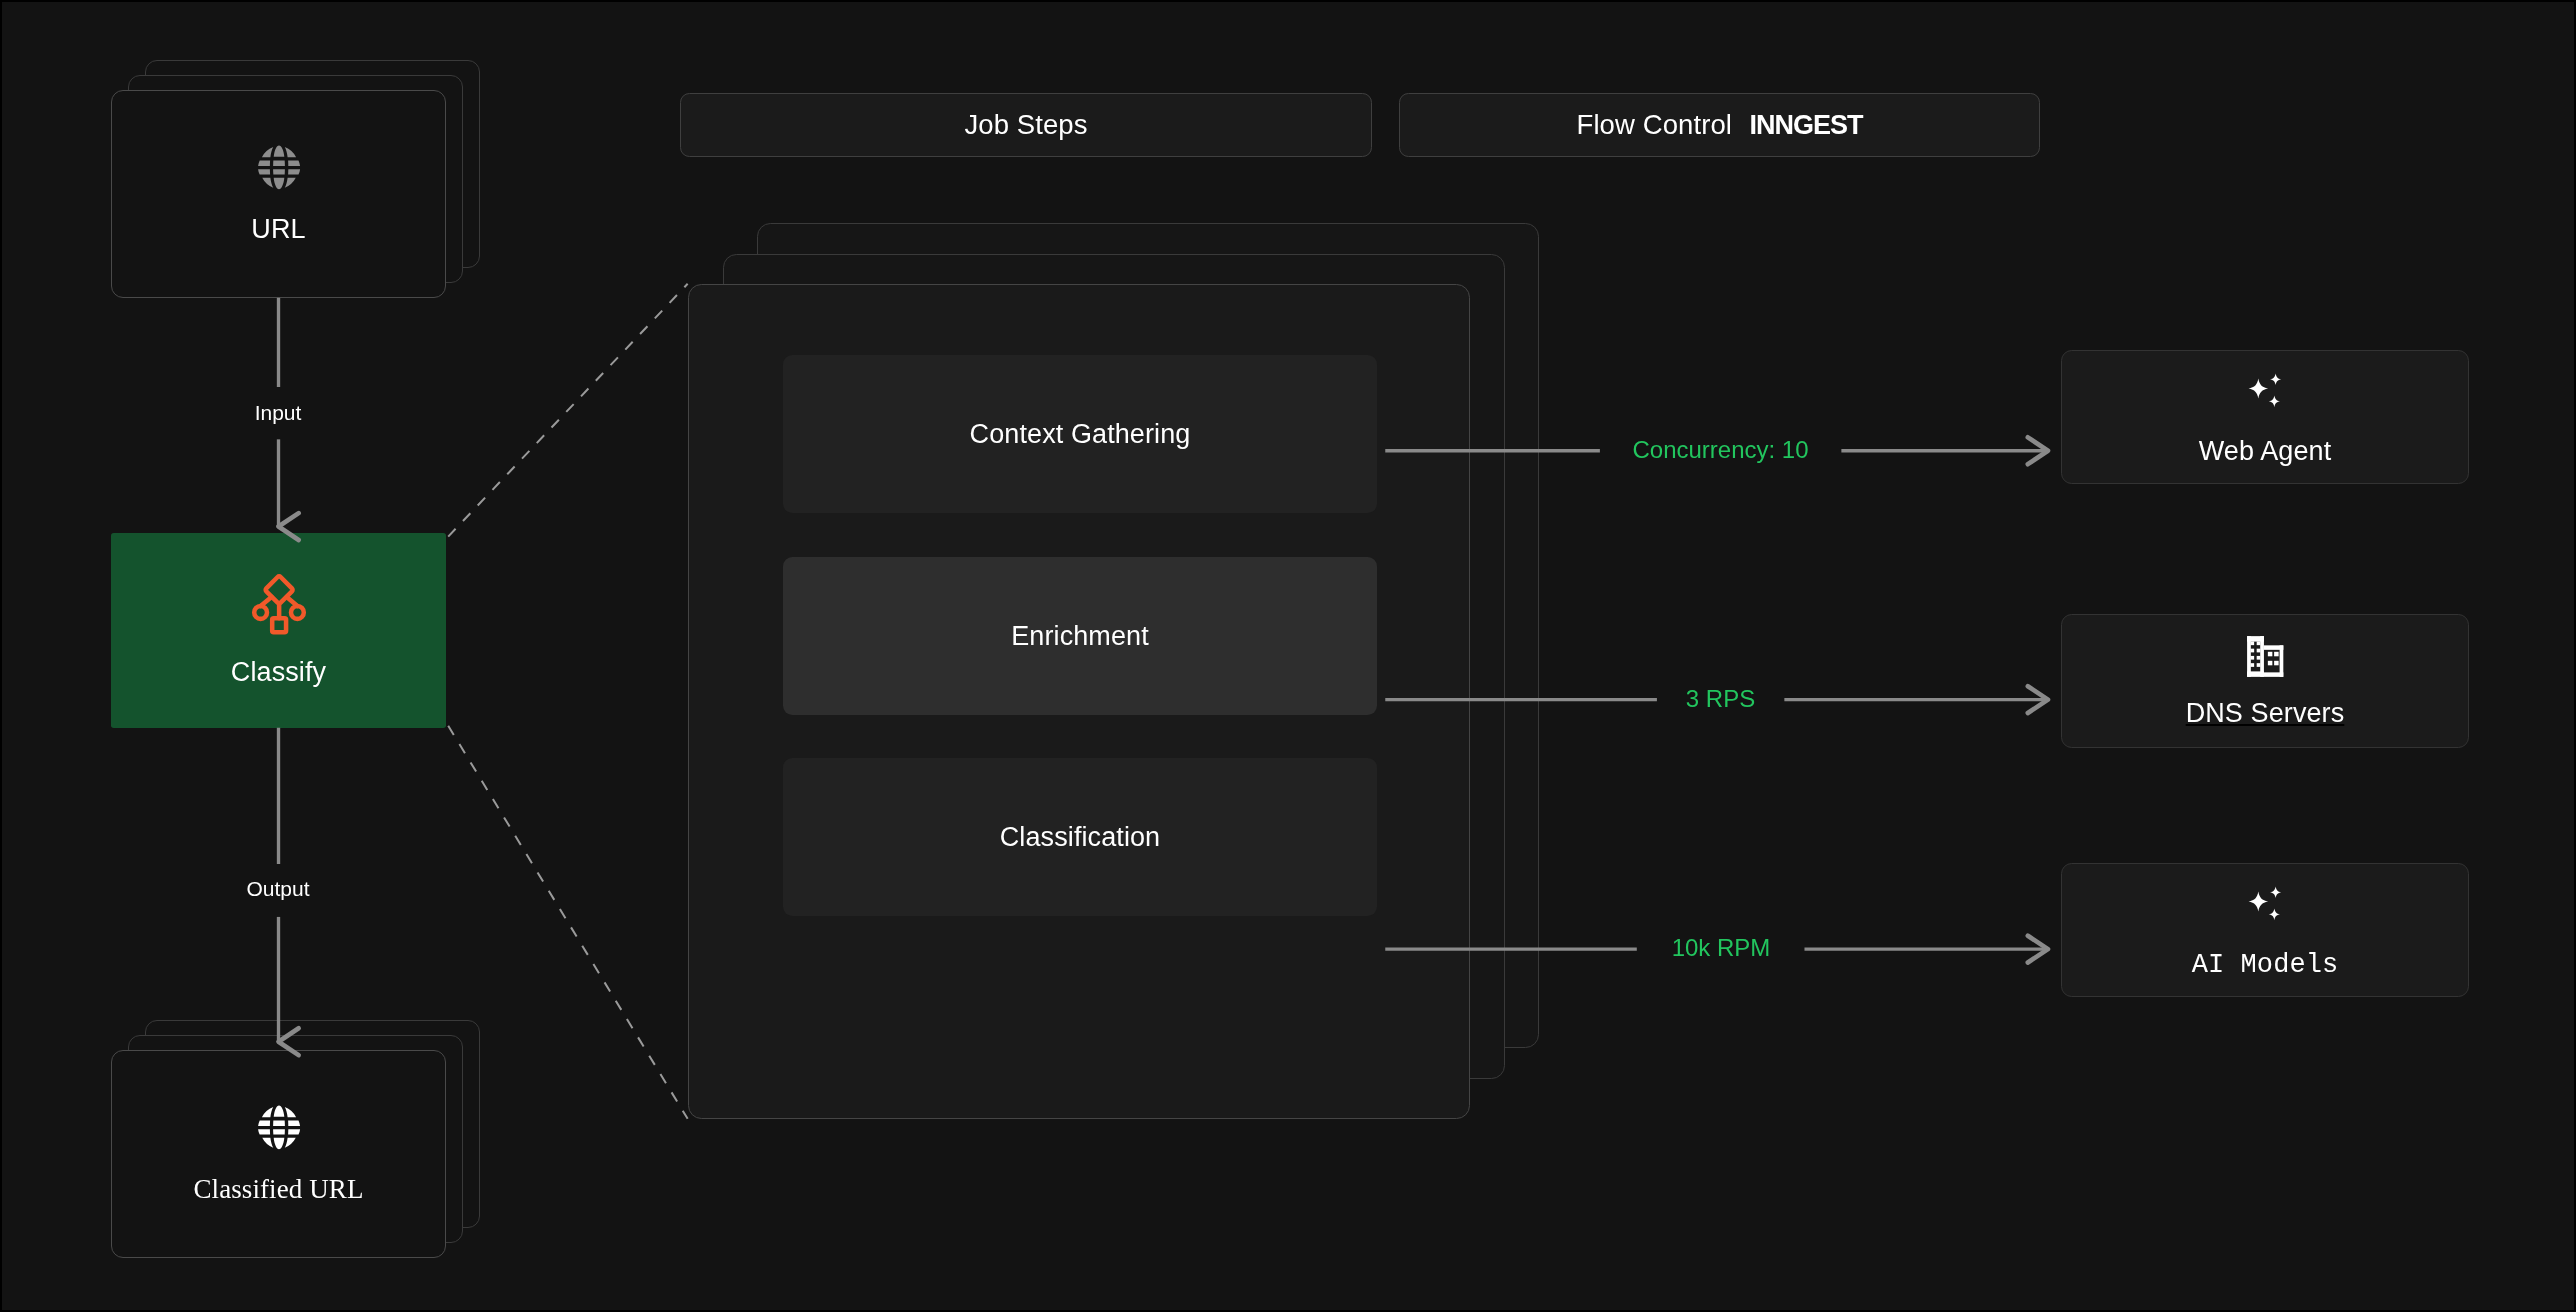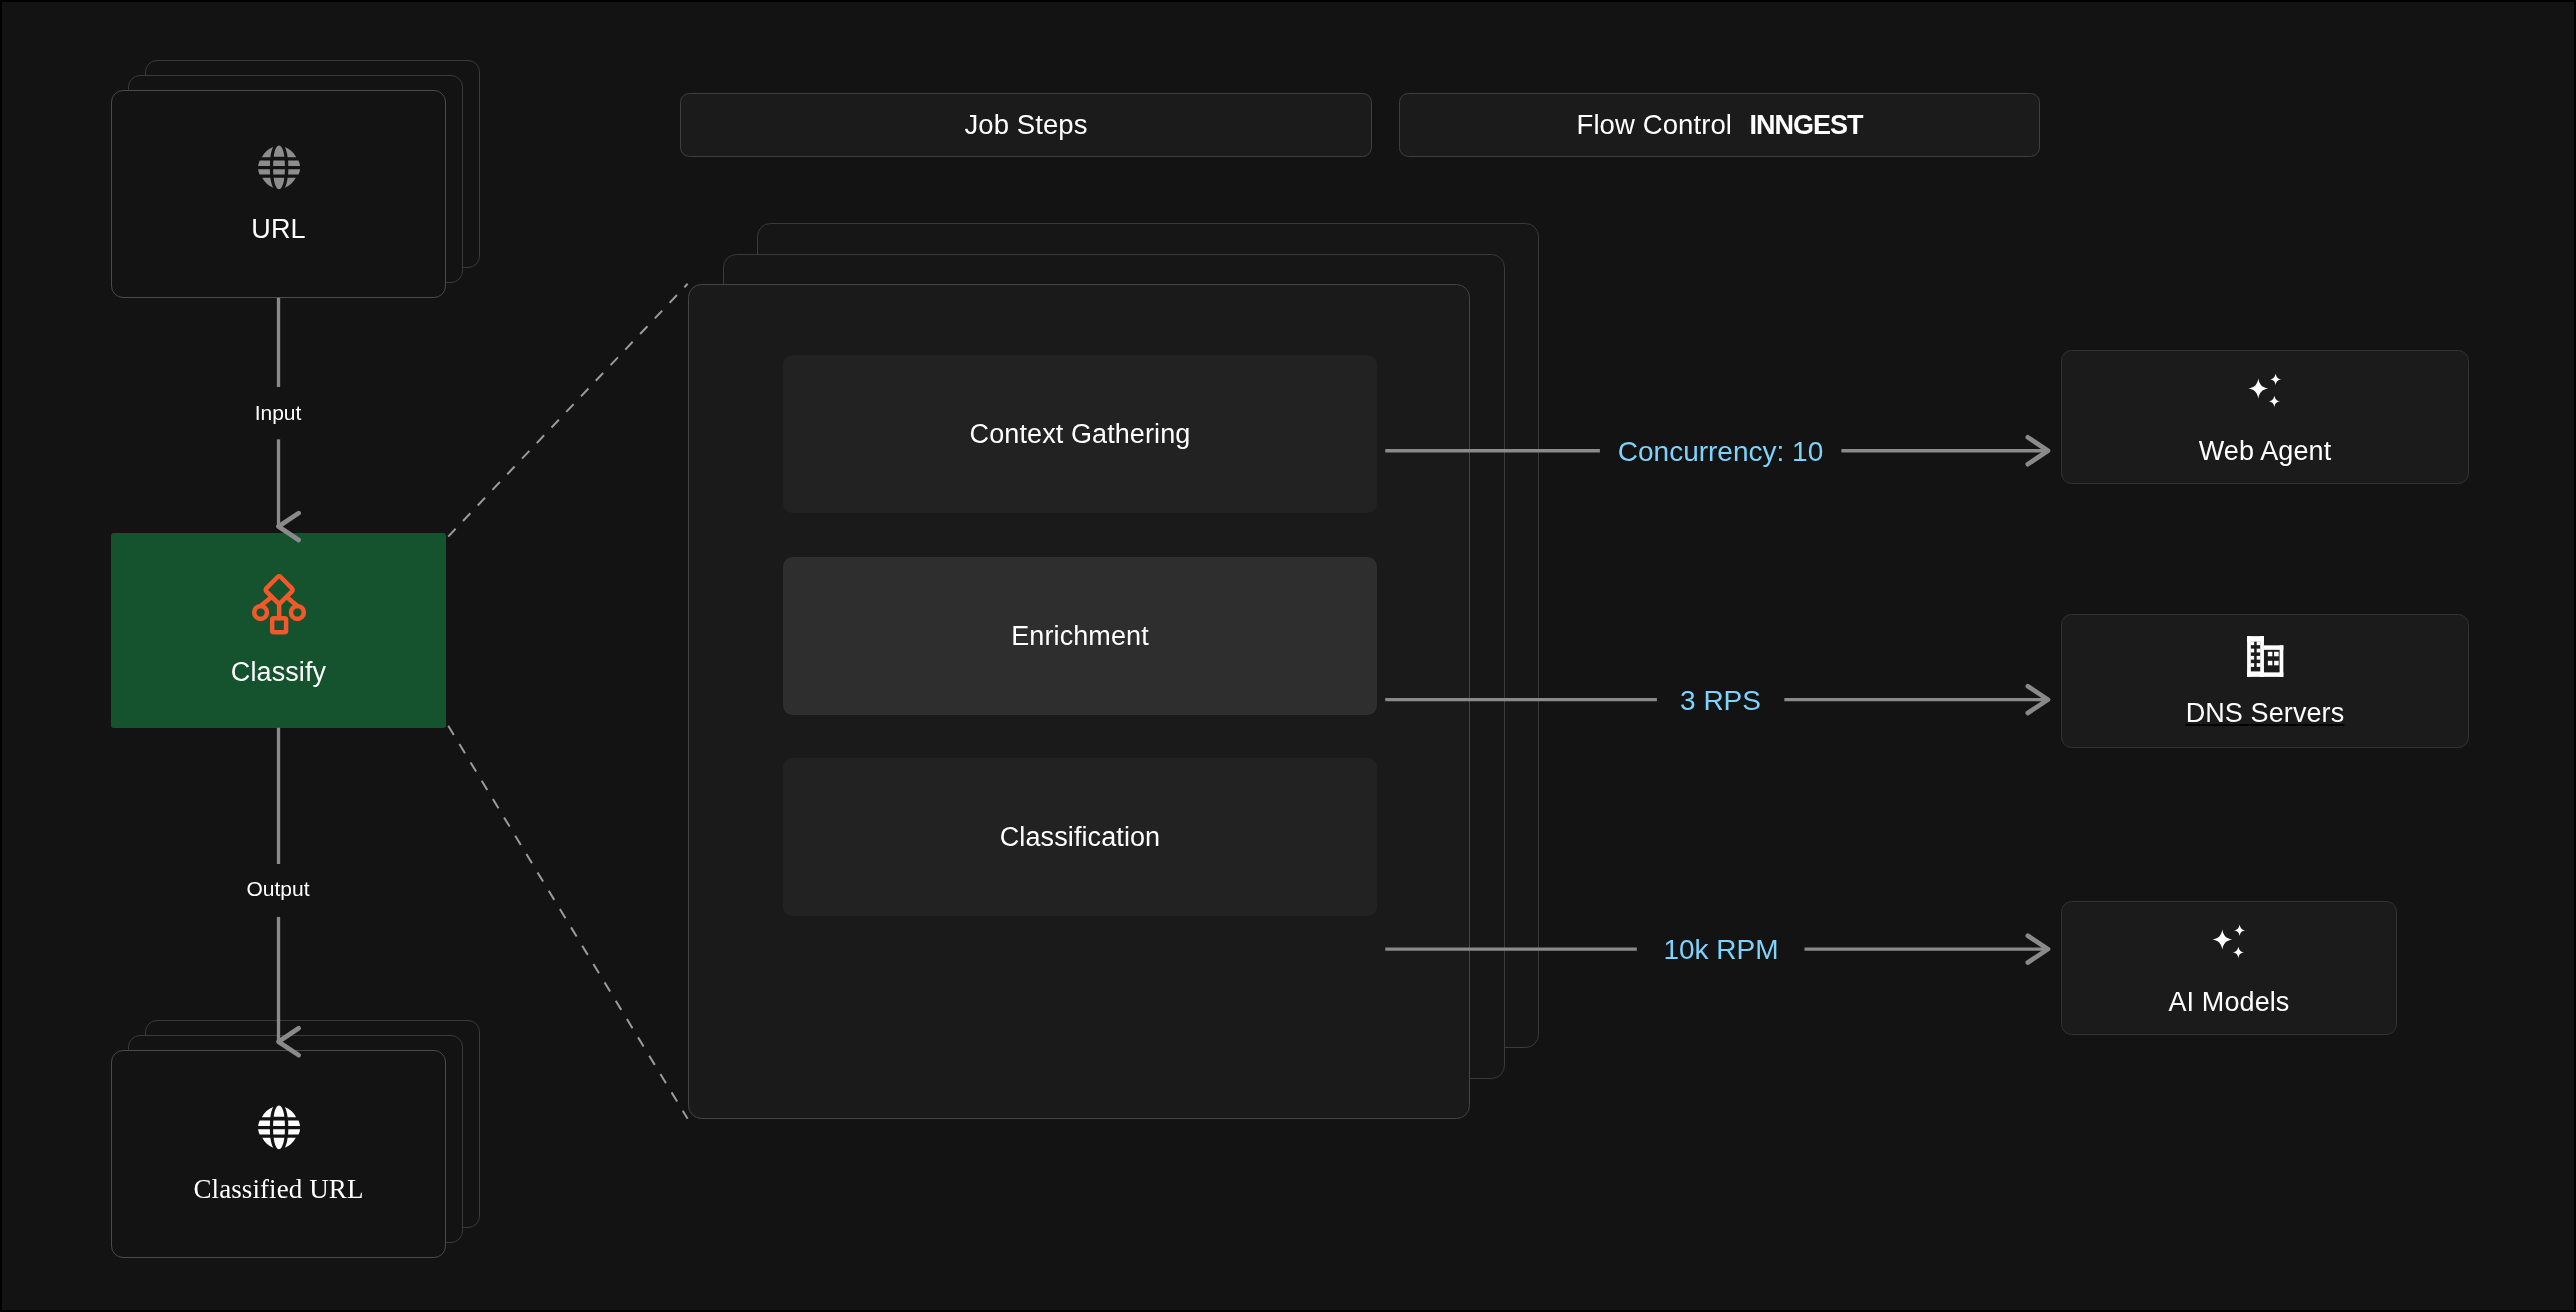--- a/index.html
+++ b/index.html
@@ -135,22 +135,22 @@
   .step-card .step-label {
     color: #ffffff;
     font-size: 27px;
     letter-spacing: 0.1px;
     white-space: nowrap;
   }
 
   
   .edge-label {
     position: absolute;
-    color: #7dd3fc;
-    font-size: 28px;
+    color: #22c55e;
+    font-size: 24px;
     white-space: nowrap;
     text-align: center;
   }
   .io-label {
     position: absolute;
     color: #ffffff;
     font-size: 21px;
     white-space: nowrap;
     text-align: center;
   }
@@ -299,21 +299,21 @@
           <rect x="13.2" y="9.6" width="2.3" height="2.3"></rect>
           <rect x="16.4" y="9.6" width="2.3" height="2.3"></rect>
           <rect x="13.2" y="14.2" width="2.3" height="2.3"></rect>
           <rect x="16.4" y="14.2" width="2.3" height="2.3"></rect>
         </g>
       </svg>
     </span>
     <span class="node-label">DNS Servers</span>
   </div>
 
-  <div class="ctx-node" style="left:2061px; top:901px; width:336px; height:134px;">
+  <div class="ctx-node" style="left:2061px; top:863px; width:408px; height:134px;font-family:Liberation Mono, monospace;">
     <span>
       <svg width="50" height="50" viewBox="0 0 48 48" aria-hidden="true">
         <g fill="#ffffff">
           <path d="M17.6 10.0c1.1 6.0 3.4 8.4 9.4 9.6-6.0 1.2-8.3 3.6-9.4 9.6-1.1-6.0-3.4-8.4-9.4-9.6 6.0-1.2 8.3-3.6 9.4-9.6z"></path>
           <path d="M34.2 5.2c.65 3.5 1.95 4.9 5.4 5.6-3.45.7-4.75 2.1-5.4 5.6-.65-3.5-1.95-4.9-5.4-5.6 3.45-.7 4.75-2.1 5.4-5.6z"></path>
           <path d="M33.0 26.4c.65 3.5 1.95 4.9 5.4 5.6-3.45.7-4.75 2.1-5.4 5.6-.65-3.5-1.95-4.9-5.4-5.6 3.45-.7 4.75-2.1 5.4-5.6z"></path>
         </g>
       </svg>
     </span>
     <span class="node-label">AI Models</span>

